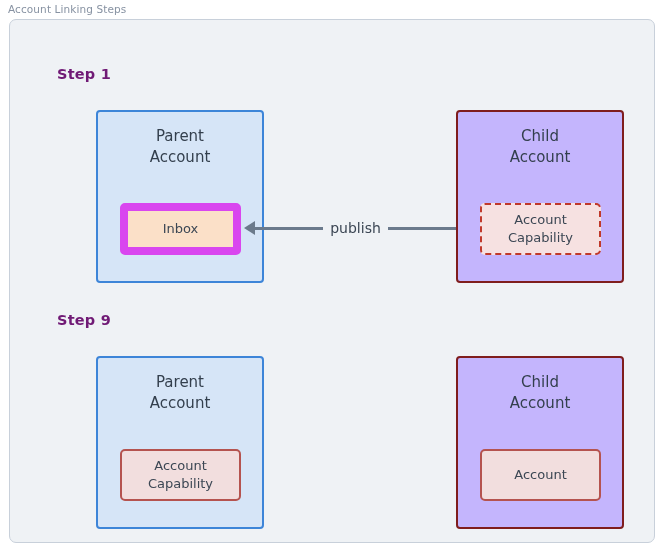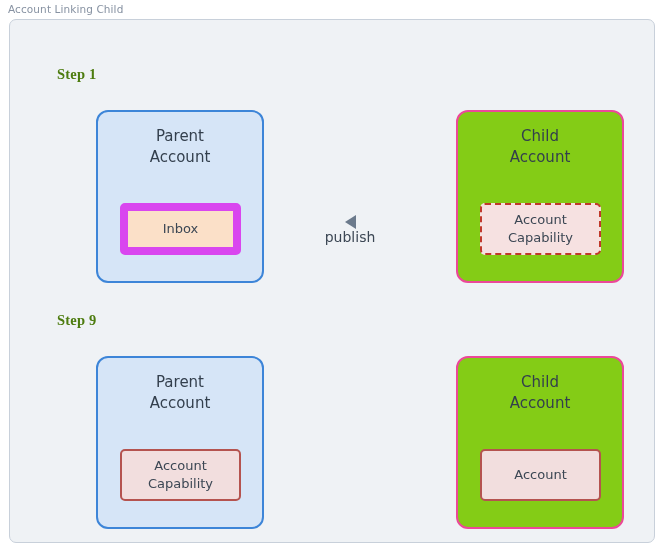--- a/index.html
+++ b/index.html
@@ -38,44 +38,43 @@
     border: 1px solid #c8d0da;
     border-radius: 7px;
     box-sizing: border-box;
   }
 
   
   .step-label {
     position: absolute;
     font-size: 14.5px;
     font-weight: bold;
-    color: #4d7c0f;
+    color: #701a75;
     letter-spacing: 0.2px;
     white-space: nowrap;
-    font-family: Liberation Serif, serif;
   }
   #step-1-label { left: 47px; top: 46px; }
   #step-2-label { left: 47px; top: 292px; }
 
   
   .account-box {
     position: absolute;
     box-sizing: border-box;
-    border-radius: 12px;
+    border-radius: 4px;
   }
   .account-box.parent {
     background: #d6e5f7;
     border: 2px solid #3d85d8;
     width: 168px;
     height: 173px;
     left: 86px;
   }
   .account-box.child {
-    background: #84cc16;
-    border: 2px solid #ec4899;
+    background: #c4b5fd;
+    border: 2px solid #7f1d1d;
     width: 168px;
     height: 173px;
     left: 446px;
     padding-left: 30px;
   }
   #parent-box-1, #child-box-1 { top: 90px; }
   #parent-box-2, #child-box-2 { top: 336px; }
 
   .account-title {
     position: absolute;
@@ -125,21 +124,20 @@
   }
 
   
   .arrow-row {
     position: absolute;
     left: 234px;
     width: 212px;
     height: 26px;
     display: flex;
     align-items: center;
-    flex-direction: column;
   }
   #arrow-publish { top: 195px; }
   #arrow-claim   { top: 441px; }
 
   .arrow-line {
     flex: 1 1 auto;
     height: 3px;
     background: #6b7a8c;
   }
   .arrow-label {
@@ -155,21 +153,21 @@
     height: 0;
     border-top: 7px solid transparent;
     border-bottom: 7px solid transparent;
   }
   .arrow-head.left  { border-right: 11px solid #6b7a8c; }
   .arrow-head.right { border-left: 11px solid #6b7a8c; }
 </style>
 </head>
 <body>
 
-<div id="figure-title">Account Linking Child</div>
+<div id="figure-title">Account Linking Steps</div>
 
 <div id="canvas">
 
   <div class="step-label" id="step-1-label">Step 1</div>
 
   <div class="account-box parent" id="parent-box-1">
     <div class="account-title">Parent
 Account</div>
     <div class="inner-box inbox">Inbox</div>
   </div>

